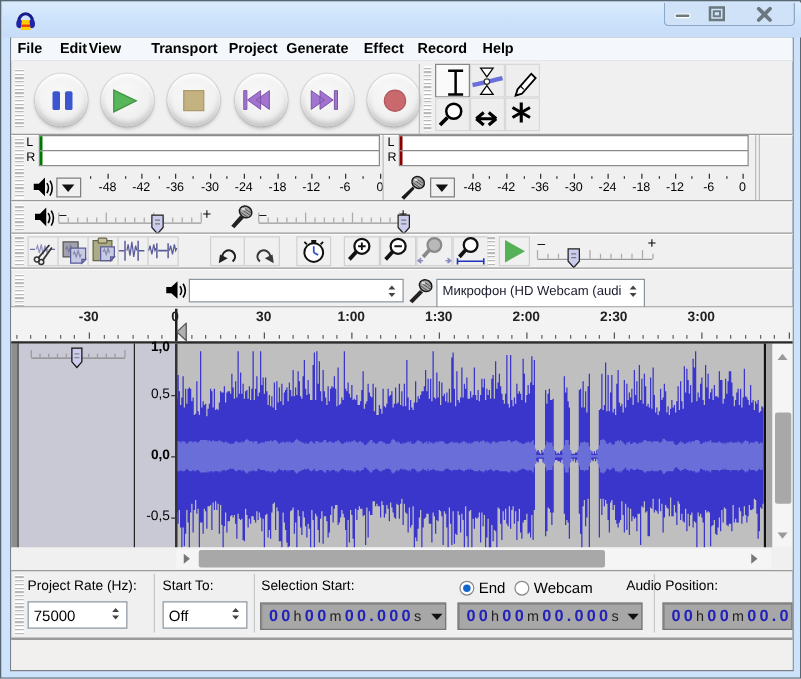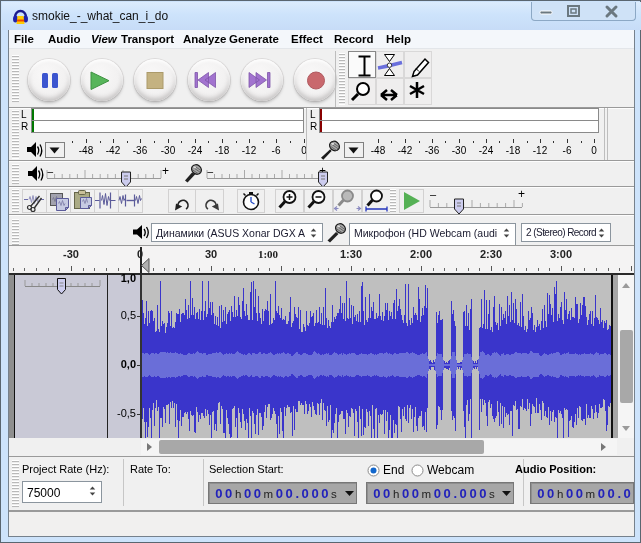--- a/index.html
+++ b/index.html
@@ -34,38 +34,37 @@
 <div id="win">
 
 <div id="titlebar" class="abs"></div>
 <svg class="abs" style="left:11px;top:7px" width="17" height="17">
 <path d="M3 9 a5.5 6 0 0 1 11 0" fill="none" stroke="#1a1a8c" stroke-width="2.5"></path>
 <ellipse cx="3.5" cy="11" rx="2.5" ry="3.5" fill="#2222aa"></ellipse>
 <ellipse cx="13.5" cy="11" rx="2.5" ry="3.5" fill="#2222aa"></ellipse>
 <path d="M5.5 8 h6 l1 8 h-8 Z" fill="#ffcc00"></path>
 <path d="M5.2 11.5 h6.8 l0.2 2 h-7.2 Z" fill="#ee4400"></path>
 </svg>
-<div id="title" class="abs">smokie_-_what_can_i_do</div>
 <div id="capgroup" class="abs"></div>
 
 <svg class="abs" style="left:530px;top:0px" width="105" height="19">
 <rect x="9" y="10" width="12" height="3" rx="1.2" fill="#6b7880" stroke="#fdfdfd" stroke-width="1"></rect>
 <rect x="37" y="5" width="11" height="10" fill="none" stroke="#6b7880" stroke-width="2"></rect>
 <rect x="40" y="8" width="5" height="4" fill="none" stroke="#6b7880" stroke-width="1.5"></rect>
 <path d="M76 6 L85 15 M85 6 L76 15" stroke="#6b7880" stroke-width="3" stroke-linecap="round"></path>
 </svg>
 
 <div id="content" class="abs"></div>
 
 <div id="menubar" class="abs"></div>
 <div class="menu" style="left:13px;top:32px;">File</div>
-<div class="menu" style="left:47px;top:32px;">Audio</div>
-<div class="menu" style="left:90px;top:32px;font-style:italic;">View</div>
+<div class="menu" style="left:47px;top:32px;">Edit</div>
+<div class="menu" style="left:70px;top:32px;">View</div>
 <div class="menu" style="left:120px;top:32px;">Transport</div>
-<div class="menu" style="left:182px;top:32px;">Analyze</div>
+<div class="menu" style="left:182px;top:32px;">Project</div>
 <div class="menu" style="left:228px;top:32px;">Generate</div>
 <div class="menu" style="left:290px;top:32px;">Effect</div>
 <div class="menu" style="left:333px;top:32px;">Record</div>
 <div class="menu" style="left:385px;top:32px;">Help</div>
 
 <div class="grip" style="left:11px;top:54px;height:48px;"></div>
 <div class="tbtn" style="left:27px;top:58px;"></div>
 <div class="tbtn" style="left:80px;top:58px;"></div>
 <div class="tbtn" style="left:133px;top:58px;"></div>
 <div class="tbtn" style="left:187px;top:58px;"></div>
@@ -384,44 +383,37 @@
 <path d="M1 5.5 h4 l5 -4.5 v14 l-5 -4.5 h-4 Z" fill="#000"></path>
 <path d="M12 5 q2.5 3.5 0 7 M14.5 3 q3.5 5.5 0 11" stroke="#000" stroke-width="1.3" fill="none"></path>
 </svg>
 <svg class="abs" style="left:325px;top:221px" width="22" height="22">
 <ellipse cx="14.5" cy="6.5" rx="5.2" ry="4.5" transform="rotate(38 14.5 6.5)" fill="#a8a8a8" stroke="#1a1a1a" stroke-width="1.2"></ellipse>
 <path d="M10.6 4.1 l7.6 5.2 M12 2.7 l7 4.8 M10 6.5 l6.6 4.4" stroke="#555" stroke-width="0.8"></path>
 <ellipse cx="12.6" cy="4.3" rx="1.5" ry="1.1" fill="#ddd"></ellipse>
 <path d="M10 10 L1.5 18.5 l2.5 2 l8.5 -8.5 Z" fill="#222"></path>
 </svg>
 <div class="combo" style="left:150px;top:222px;width:172px;height:19px;">
-      <span class="txt" style="width:155px">Динамики (ASUS Xonar DGX A</span>
       <svg class="spin" width="9" height="13" viewBox="0 0 9 13">
         <path d="M1.5 5 L4.5 1.5 L7.5 5 Z M1.5 8 L4.5 11.5 L7.5 8 Z" fill="#444"></path>
       </svg>
     </div>
 <div class="combo" style="left:348px;top:222px;width:167px;height:34px;">
       <span class="txt" style="width:150px">Микрофон (HD Webcam (audi</span>
       <svg class="spin" width="9" height="13" viewBox="0 0 9 13">
         <path d="M1.5 5 L4.5 1.5 L7.5 5 Z M1.5 8 L4.5 11.5 L7.5 8 Z" fill="#444"></path>
       </svg>
     </div>
-<div class="combo" style="left:520px;top:222px;width:90px;height:19px;">
-      <span class="txt" style="width:72px;font-size:10px;letter-spacing:-0.55px">2 (Stereo) Record</span>
-      <svg class="spin" width="9" height="13" viewBox="0 0 9 13">
-        <path d="M1.5 5 L4.5 1.5 L7.5 5 Z M1.5 8 L4.5 11.5 L7.5 8 Z" fill="#444"></path>
-      </svg>
-    </div>
 <div class="hsep" style="top:244px;"></div>
 
 <div class="abs" id="ruler" style="left:8px;top:245px;width:625px;height:27px;background:#f4f3f3;"></div>
 <div class="rulnum" style="left:70px;">-30</div>
 <div class="rulnum" style="left:139px;">0</div>
 <div class="rulnum" style="left:210px;">30</div>
-<div class="rulnum" style="left:267px;font-family:Liberation Serif, serif;">1:00</div>
+<div class="rulnum" style="left:280px;">1:00</div>
 <div class="rulnum" style="left:350px;">1:30</div>
 <div class="rulnum" style="left:420px;">2:00</div>
 <div class="rulnum" style="left:490px;">2:30</div>
 <div class="rulnum" style="left:560px;">3:00</div>
 <div class="tick" style="left:12px;top:267px;height:3px;background:#666;"></div>
 <div class="tick" style="left:23px;top:267px;height:3px;background:#666;"></div>
 <div class="tick" style="left:35px;top:267px;height:3px;background:#666;"></div>
 <div class="tick" style="left:47px;top:267px;height:3px;background:#666;"></div>
 <div class="tick" style="left:58px;top:267px;height:3px;background:#666;"></div>
 <div class="tick" style="left:70px;top:265px;height:5px;background:#555;"></div>
@@ -539,36 +531,42 @@
 <div class="abs" style="left:8px;top:455px;width:625px;height:1px;background:#9a9a9a;"></div>
 <div class="grip" style="left:11px;top:459px;height:48px;"></div>
 <div class="lab" style="left:21px;top:462px;">Project Rate (Hz):</div>
 <div class="combo" style="left:21px;top:480px;width:80px;height:22px;">
       <span class="txt" style="top:4px;font-size:12px;color:#000;">75000</span>
       <svg class="spin" width="9" height="13" viewBox="0 0 9 13">
         <path d="M1.5 5 L4.5 1.5 L7.5 5 Z M1.5 8 L4.5 11.5 L7.5 8 Z" fill="#444"></path>
       </svg>
     </div>
 <div class="vsep" style="left:122px;top:458px;height:47px;background:#c6c6c6;"></div>
-<div class="lab" style="left:129px;top:462px;">Rate To:</div>
+<div class="lab" style="left:129px;top:462px;">Start To:</div>
+<div class="combo" style="left:129px;top:480px;width:68px;height:22px;">
+      <span class="txt" style="top:4px;font-size:12px;color:#000;">Off</span>
+      <svg class="spin" width="9" height="13" viewBox="0 0 9 13">
+        <path d="M1.5 5 L4.5 1.5 L7.5 5 Z M1.5 8 L4.5 11.5 L7.5 8 Z" fill="#444"></path>
+      </svg>
+    </div>
 <div class="vsep" style="left:202px;top:458px;height:47px;background:#c6c6c6;"></div>
 <div class="lab" style="left:208px;top:462px;">Selection Start:</div>
 <div class="tfield" style="left:207px;width:149px;white-space:nowrap;overflow:hidden;"><span class="d">&nbsp;00<span class="u">h</span>00<span class="u">m</span>00.000<span class="u">s</span></span><svg style="position:absolute;right:1px;top:4px" width="11" height="13">
         <path d="M1 4 h9 l-4.5 5 Z" fill="#111"></path>
       </svg></div>
 
 <svg class="abs" style="left:366px;top:463px" width="100" height="13">
 <circle cx="6.5" cy="6.5" r="5.5" fill="#fff" stroke="#8a8a8a"></circle>
 <circle cx="6.5" cy="6.5" r="3" fill="#1166cc"></circle>
 <circle cx="50.5" cy="6.5" r="5.5" fill="#fff" stroke="#8a8a8a"></circle>
 </svg>
 <div class="lab" style="left:382px;top:462px;font-size:12px;">End</div>
 <div class="lab" style="left:426px;top:462px;font-size:12px;">Webcam</div>
 <div class="tfield" style="left:365px;width:148px;white-space:nowrap;overflow:hidden;"><span class="d">&nbsp;00<span class="u">h</span>00<span class="u">m</span>00.000<span class="u">s</span></span><svg style="position:absolute;right:1px;top:4px" width="11" height="13">
         <path d="M1 4 h9 l-4.5 5 Z" fill="#111"></path>
       </svg></div>
 <div class="vsep" style="left:522px;top:458px;height:47px;background:#c6c6c6;"></div>
-<div class="lab" style="left:514px;top:462px;font-weight:bold;">Audio Position:</div>
+<div class="lab" style="left:500px;top:462px;">Audio Position:</div>
 <div class="tfield" style="left:529px;width:104px;white-space:nowrap;overflow:hidden;"><span class="d">&nbsp;00<span class="u">h</span>00<span class="u">m</span>00.0</span></div>
 
 <div class="abs" style="left:8px;top:509px;width:625px;height:2px;background:#9a9a9a;"></div>
 <div class="abs" style="left:8px;top:511px;width:625px;height:24px;background:#f1f0ef;"></div>
 </div>
 
 </body></html>

